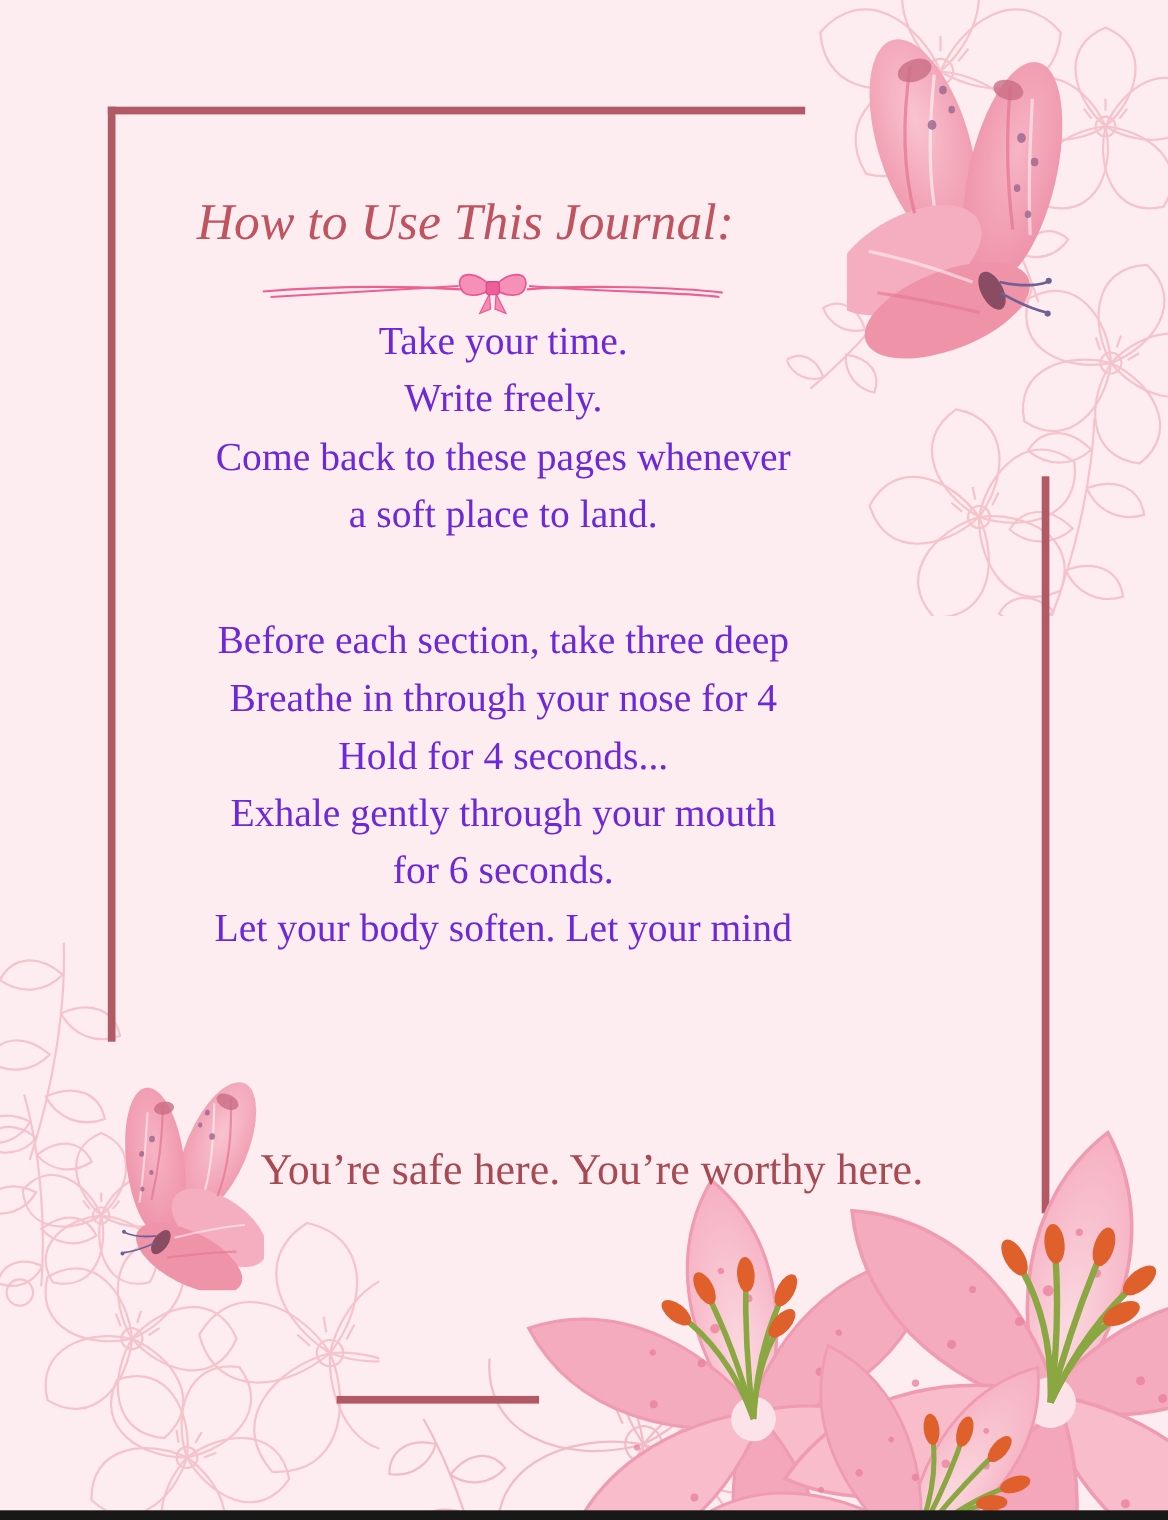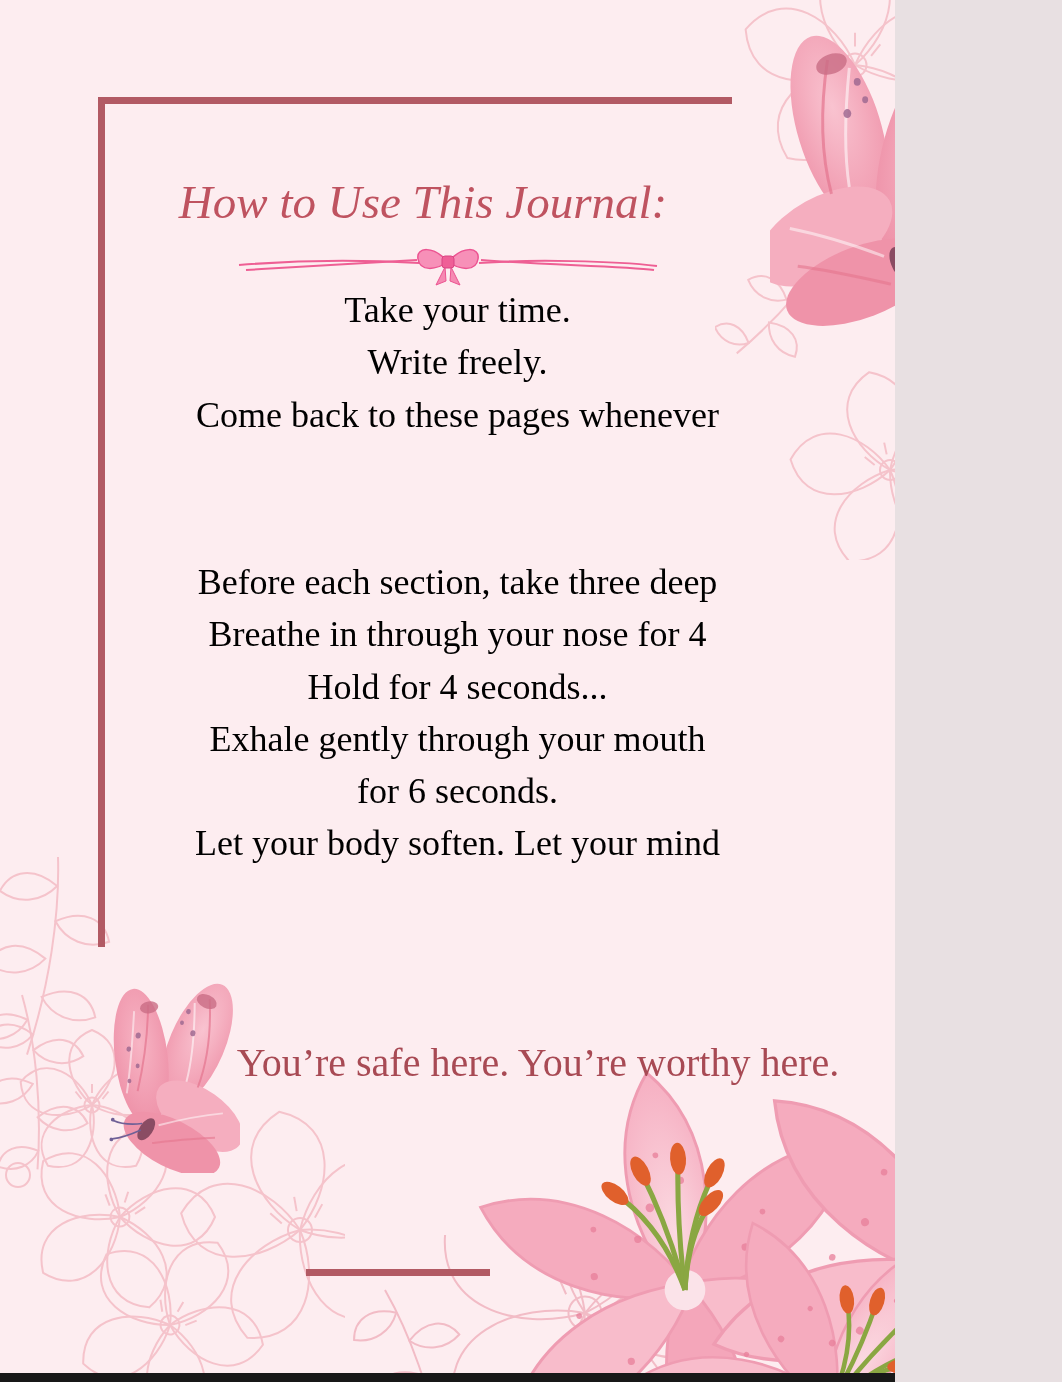--- a/index.html
+++ b/index.html
@@ -1,39 +1,39 @@
 <!DOCTYPE html>
 <html><head>
 <meta charset="utf-8">
 <style>
   html,body{margin:0;padding:0;background:#e8e0e2;}
   .page{
     position:relative;
-    width:895px;height:1382px;
+    width:1062px;height:1382px;
     background:#fdedf0;
     overflow:hidden;
     font-family:"Liberation Serif", serif;
   }
   .art{position:absolute;}
   
   .frame{position:absolute;background:#b25a64;}
   .frame-top{left:98px;top:97px;width:634px;height:7px;}
   .frame-left{left:98px;top:97px;width:7px;height:850px;}
   .frame-right{left:947px;top:433px;width:7px;height:670px;}
   .frame-bottom{left:306px;top:1269px;width:184px;height:7px;}
   
   .title{
     position:absolute;left:98px;top:172px;width:650px;
     text-align:center;font-style:italic;font-size:47px;line-height:60px;
     color:#bf5360;font-weight:500;
   }
   .divider{position:absolute;left:233px;top:238px;width:430px;height:50px;}
   .textblock{
     position:absolute;text-align:center;
-    font-size:36px;line-height:52.3px;color:#000000;font-family:Liberation Serif, serif;
+    font-size:36px;line-height:52.3px;color:#6d28d9;font-family:Liberation Serif, serif;
   }
   .intro{left:110px;top:284px;width:695px;}
   .breathing{left:105px;top:556px;width:705px;}
   .affirmation{
     position:absolute;left:208px;top:1037px;width:660px;
     text-align:center;font-size:40px;line-height:52px;
     font-weight:normal;color:#a84a54;
   }
   .copyright{
     position:absolute;left:44px;top:1321px;
@@ -216,20 +216,21 @@
       <path d="M212,29 L203,47 L213,43 Z" fill="#f58ab2" stroke="#ec5391" stroke-width="1"></path>
       <path d="M218,29 L227,47 L217,43 Z" fill="#f58ab2" stroke="#ec5391" stroke-width="1"></path>
       <rect x="209" y="18" width="12" height="12" rx="3" fill="#ef5f97" stroke="#d94583" stroke-width="1"></rect>
     </g>
   </svg>
 
   <div class="textblock intro">
     <div>Take your time.</div>
     <div>Write freely.</div>
     <div>Come back to these pages whenever</div>
+    <div>a soft place to land.</div>
   </div>
 
   <div class="textblock breathing">
     <div>Before each section, take three deep</div>
     <div>Breathe in through your nose for 4</div>
     <div>Hold for 4 seconds...</div>
     <div>Exhale gently through your mouth</div>
     <div>for 6 seconds.</div>
     <div>Let your body soften. Let your mind</div>
   </div>

